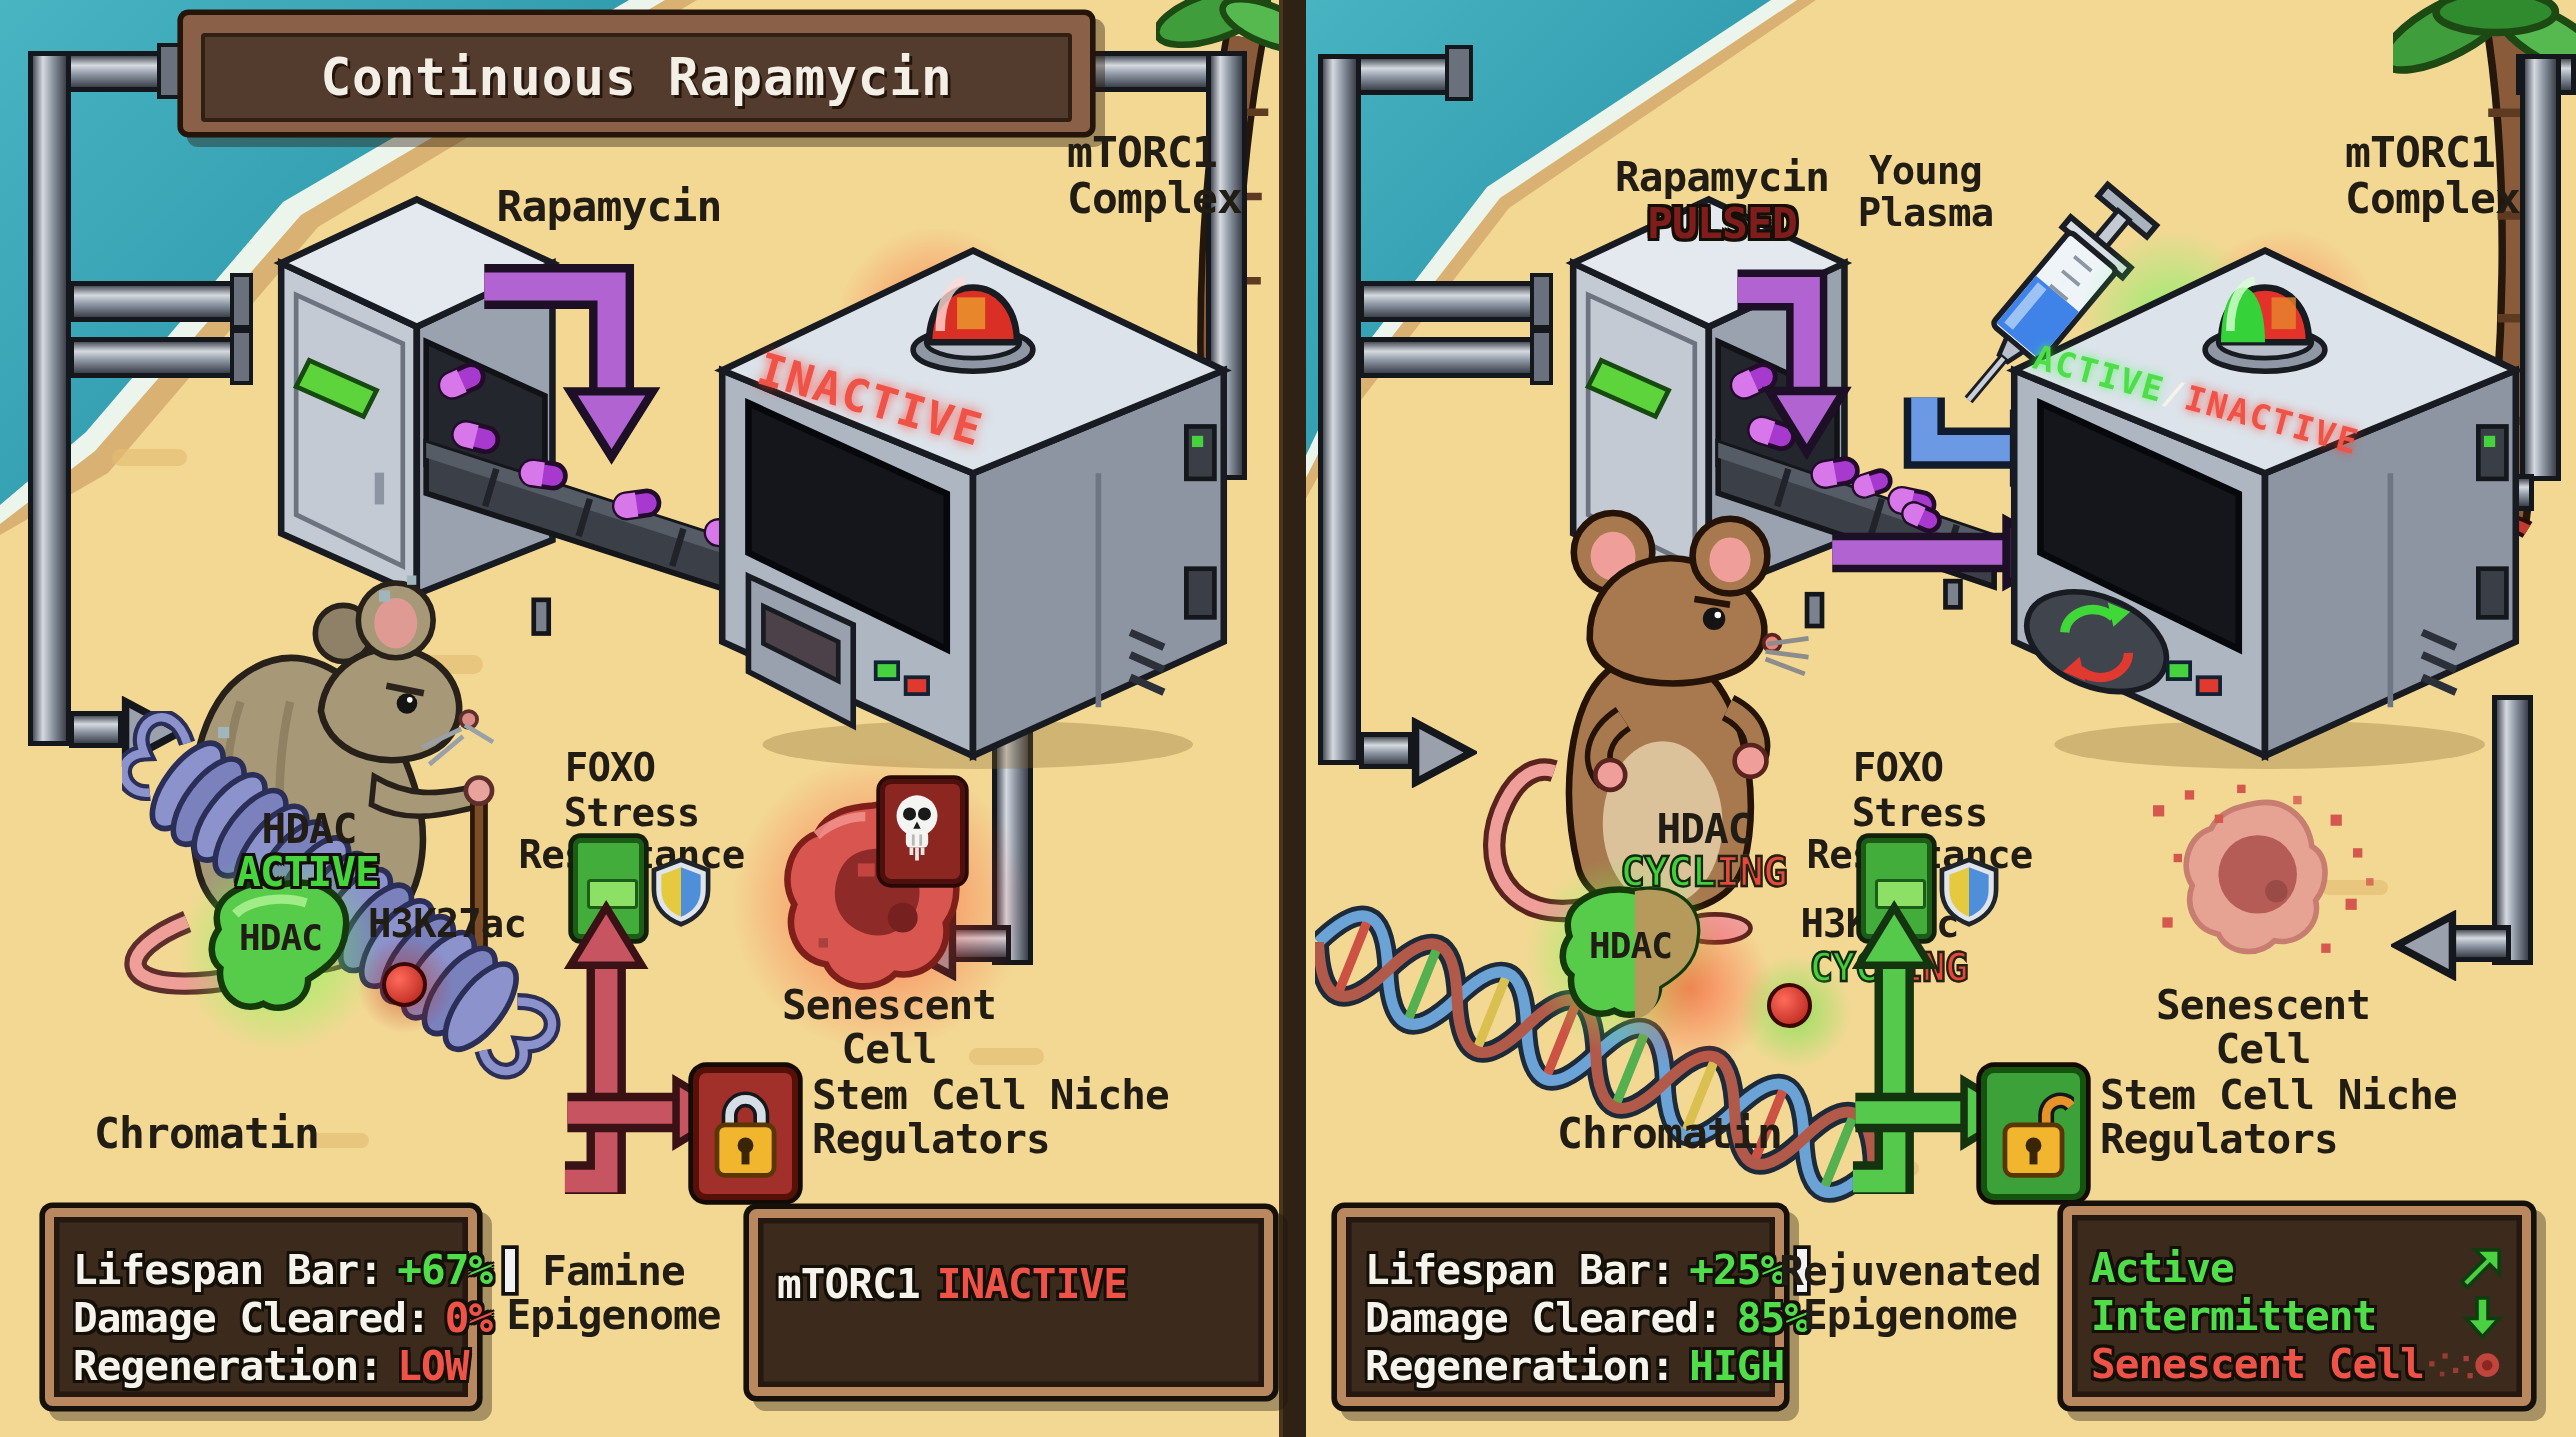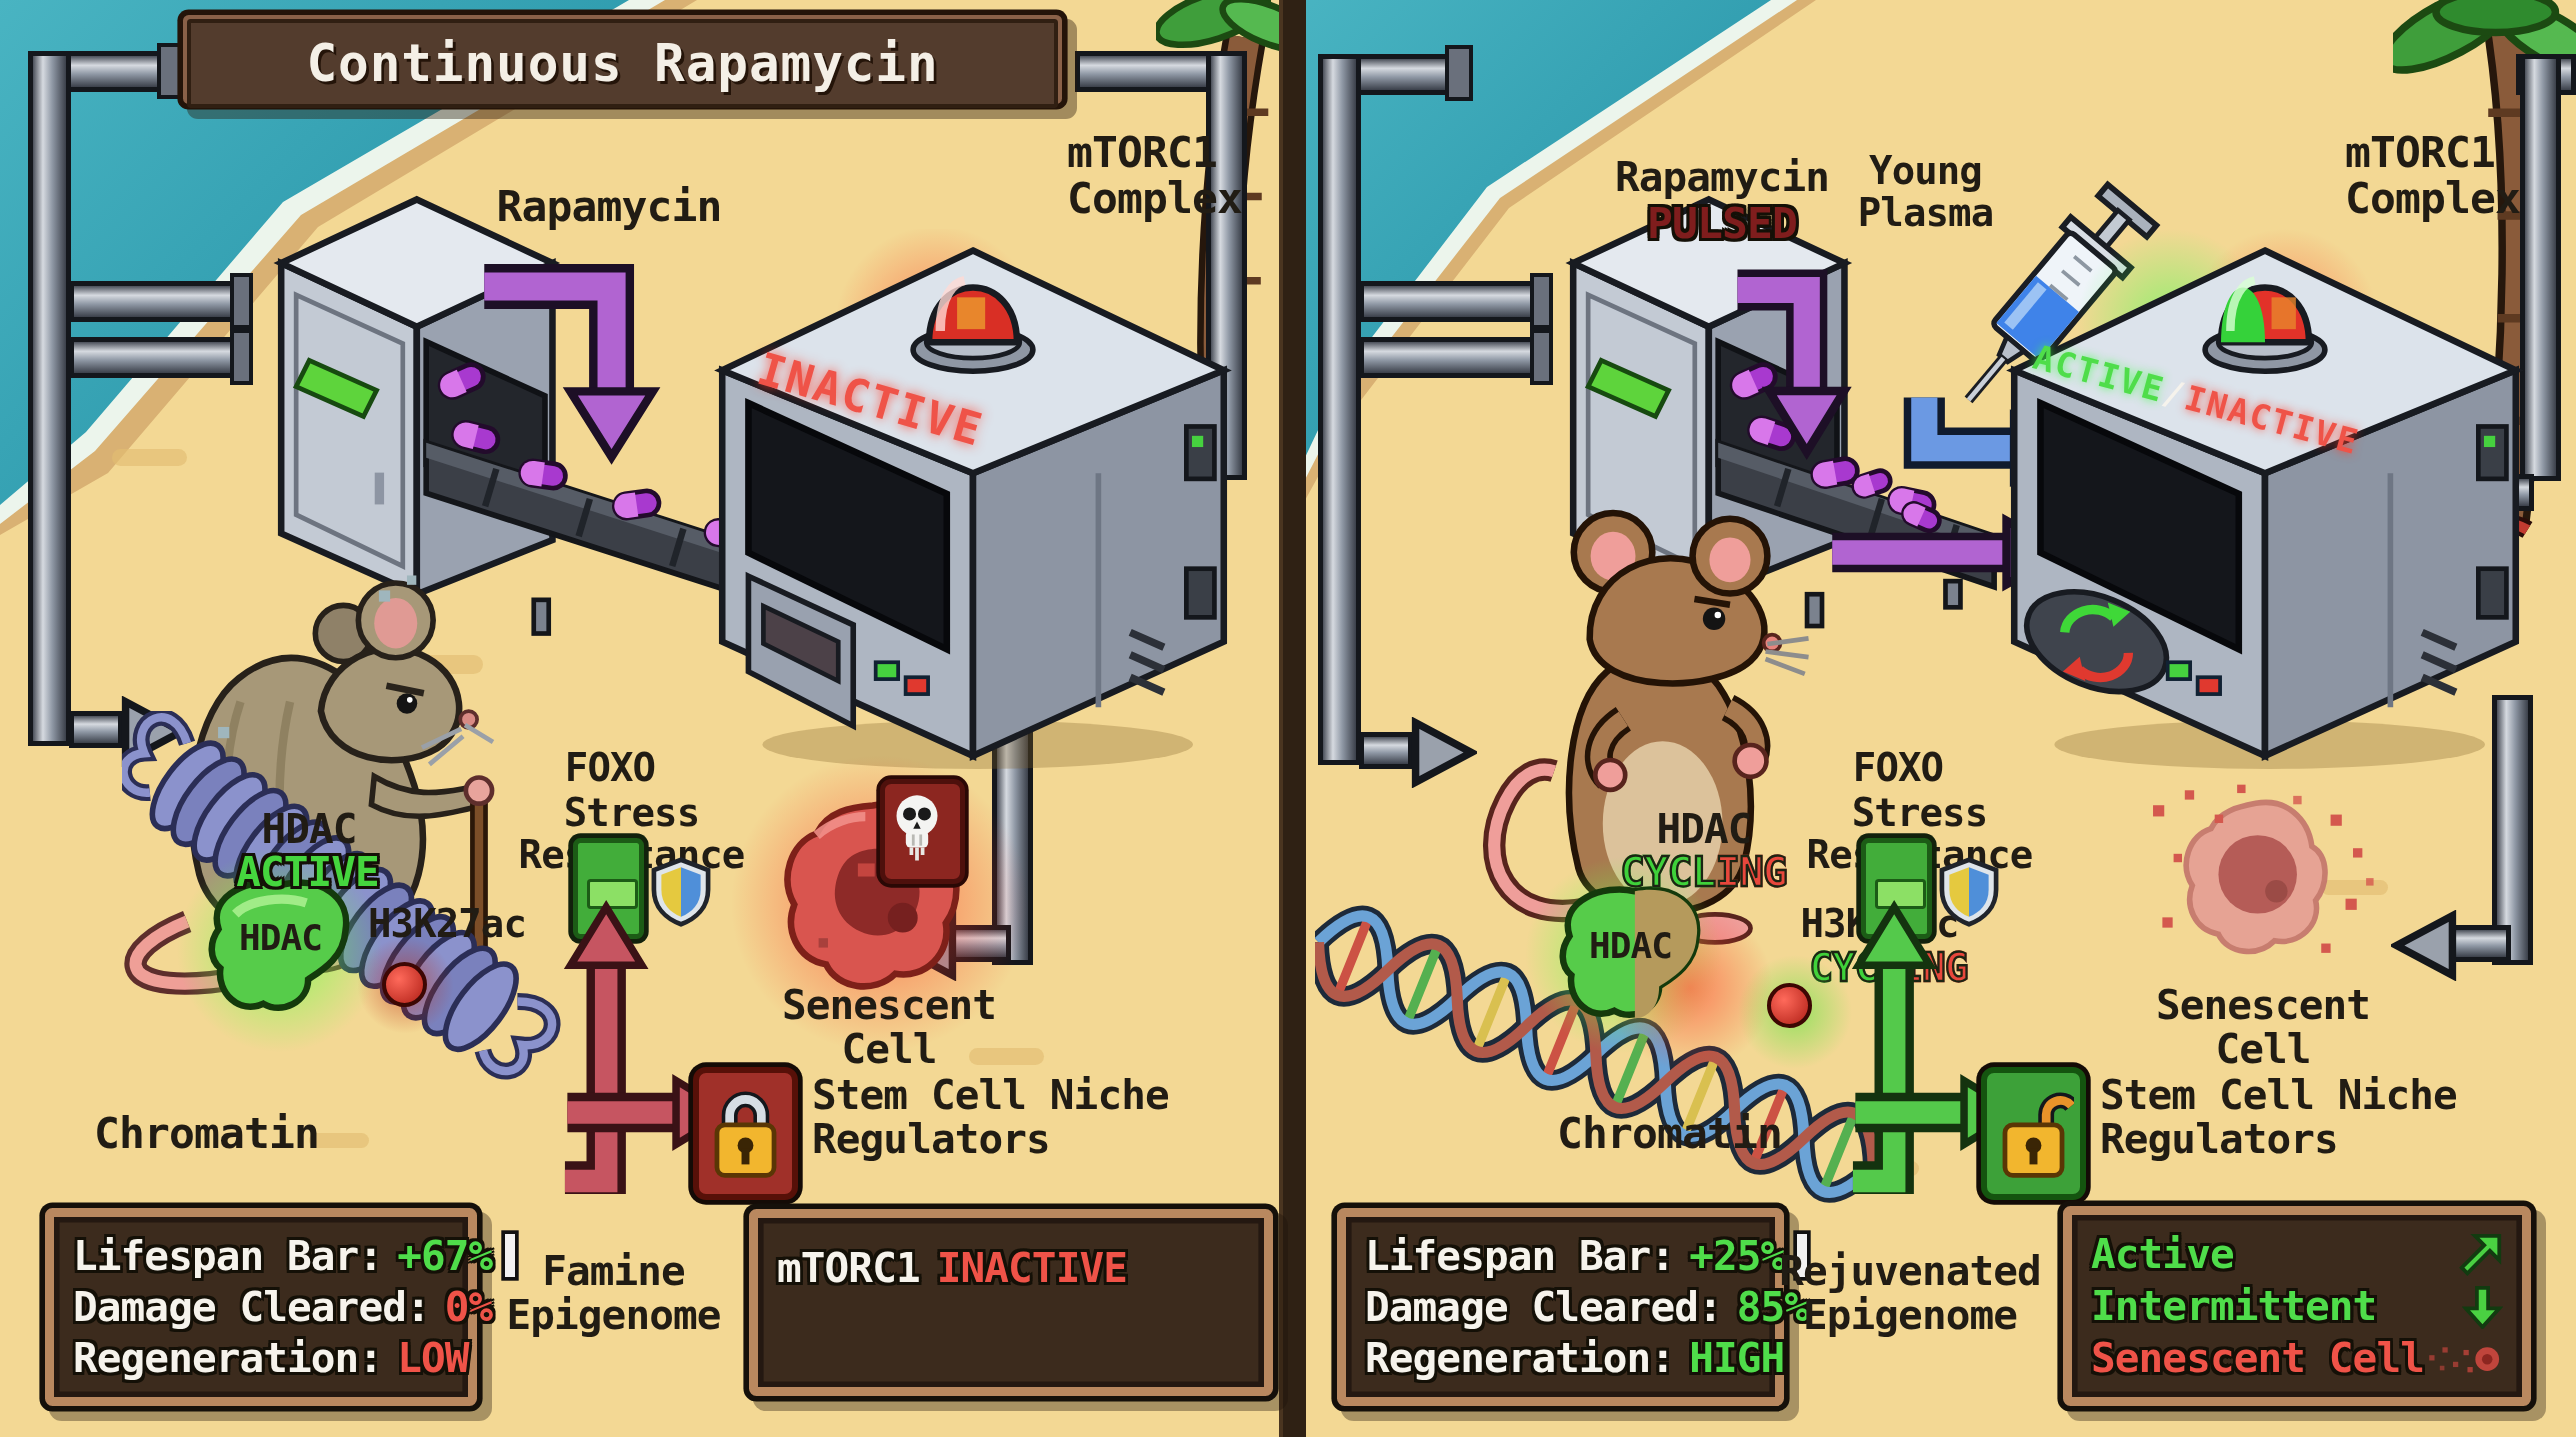--- a/index.html
+++ b/index.html
@@ -10,36 +10,36 @@
   .lbl{position:absolute;font-weight:bold;font-size:39px;line-height:1.08;color:#211c14;
        letter-spacing:-0.9px;text-align:center;}
   .ol{text-shadow:-2.8px -2.8px 0 #141007,2.8px -2.8px 0 #141007,-2.8px 2.8px 0 #141007,2.8px 2.8px 0 #141007,
       -2.8px 0 0 #141007,2.8px 0 0 #141007,0 -2.8px 0 #141007,0 2.8px 0 #141007;}
   .green{color:#4fdd4a}.red{color:#ef5348}.white{color:#f6f3ec}
   .state-green{color:#45d63e}.state-purple{color:#7f1d1d}
   .cyc{background:linear-gradient(90deg,#3fd13a 0 55%,#e8473c 55% 100%);
        -webkit-background-clip:text;background-clip:text;color:#3fd13a;text-align:center;
        -webkit-text-fill-color:transparent;-webkit-text-stroke:2.3px #1c2413;}
   
-  .sign{position:absolute;background:#8a6148;padding:4px;border-radius:5.6px;
+  .sign{position:absolute;background:#8a6148;padding:18px;border-radius:5.6px;
         box-shadow:0 0 0 5.6px #241409,9.4px 9.4px 0 5.6px rgba(40,24,10,.4);}
   .sign-face{height:100%;background:#533c2d;border:4.7px solid #301f12;border-radius:3.7px;
         display:flex;align-items:center;justify-content:center;}
   .sign-title{font-weight:bold;font-size:51px;color:#f4efe6;letter-spacing:0.9px;
         text-shadow:2.8px 2.8px 0 #241409;}
   
   .pipe{position:absolute;border:5.6px solid #14171c;box-sizing:border-box;}
   .pipe.h{background:linear-gradient(180deg,#4a4f59 0%,#d6dae0 30%,#9099a6 58%,#3b404a 100%);}
   .pipe.v{background:linear-gradient(90deg,#4a4f59 0%,#d6dae0 30%,#9099a6 58%,#3b404a 100%);}
   .flange{position:absolute;background:#6a707c;border:4.7px solid #14171c;box-sizing:border-box;}
   
   .hud{position:absolute;background:#3c2b1d;border:9.4px solid #b9885f;border-radius:7.5px;
        box-shadow:0 0 0 5.6px #15100a,9.4px 9.4px 0 5.6px rgba(30,18,8,.35),inset 0 0 0 5.6px #241811;
        box-sizing:border-box;}
-  .hud-inner{position:absolute;inset:13px 19px;display:flex;flex-direction:column;justify-content:space-around;}
+  .hud-inner{position:absolute;inset:13px 19px;display:flex;flex-direction:column;justify-content:space-around;margin-top:16px;}
   .hrow{display:flex;align-items:center;font-weight:bold;font-size:41px;letter-spacing:-0.9px;white-space:nowrap;}
   .hrow.spaced{justify-content:space-between;}
   .hlbl{color:#f6f3ec;margin-right:15px;}
   .baricon{display:inline-block;width:52px;height:43px;background:#40281c;border:5.6px solid #f2f2f2;
        box-shadow:0 0 0 3.7px #111;margin-left:13px;position:relative;box-sizing:border-box;}
   .barfill{position:absolute;left:0;top:0;bottom:0;background:#3fbf9e;}
   
   .glow{position:absolute;pointer-events:none;}
   .dot{position:absolute;border-radius:50%;box-sizing:border-box;}
   .foxo-box{position:absolute;background:#42ad3a;border:5.6px solid #1c5c16;border-radius:7.5px;

